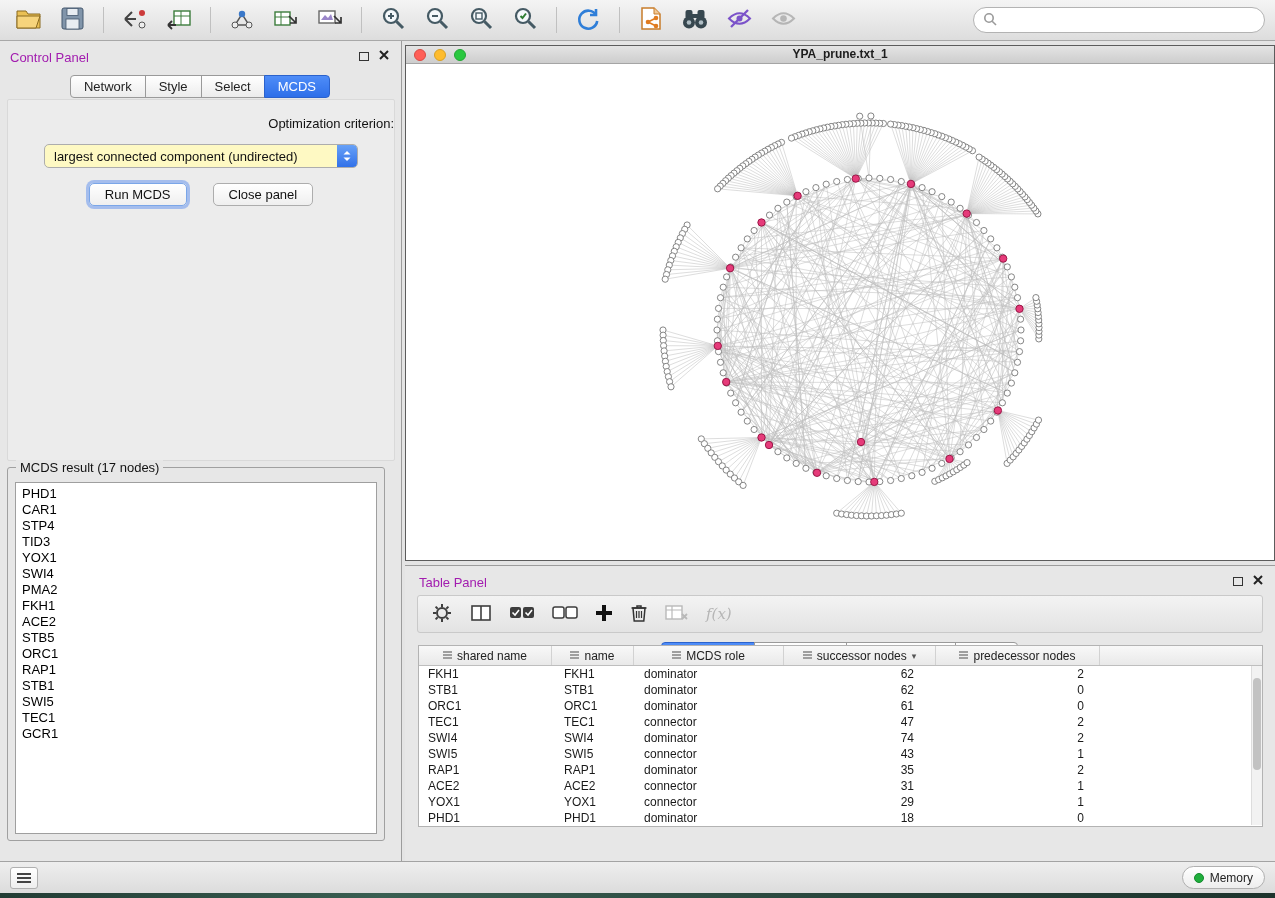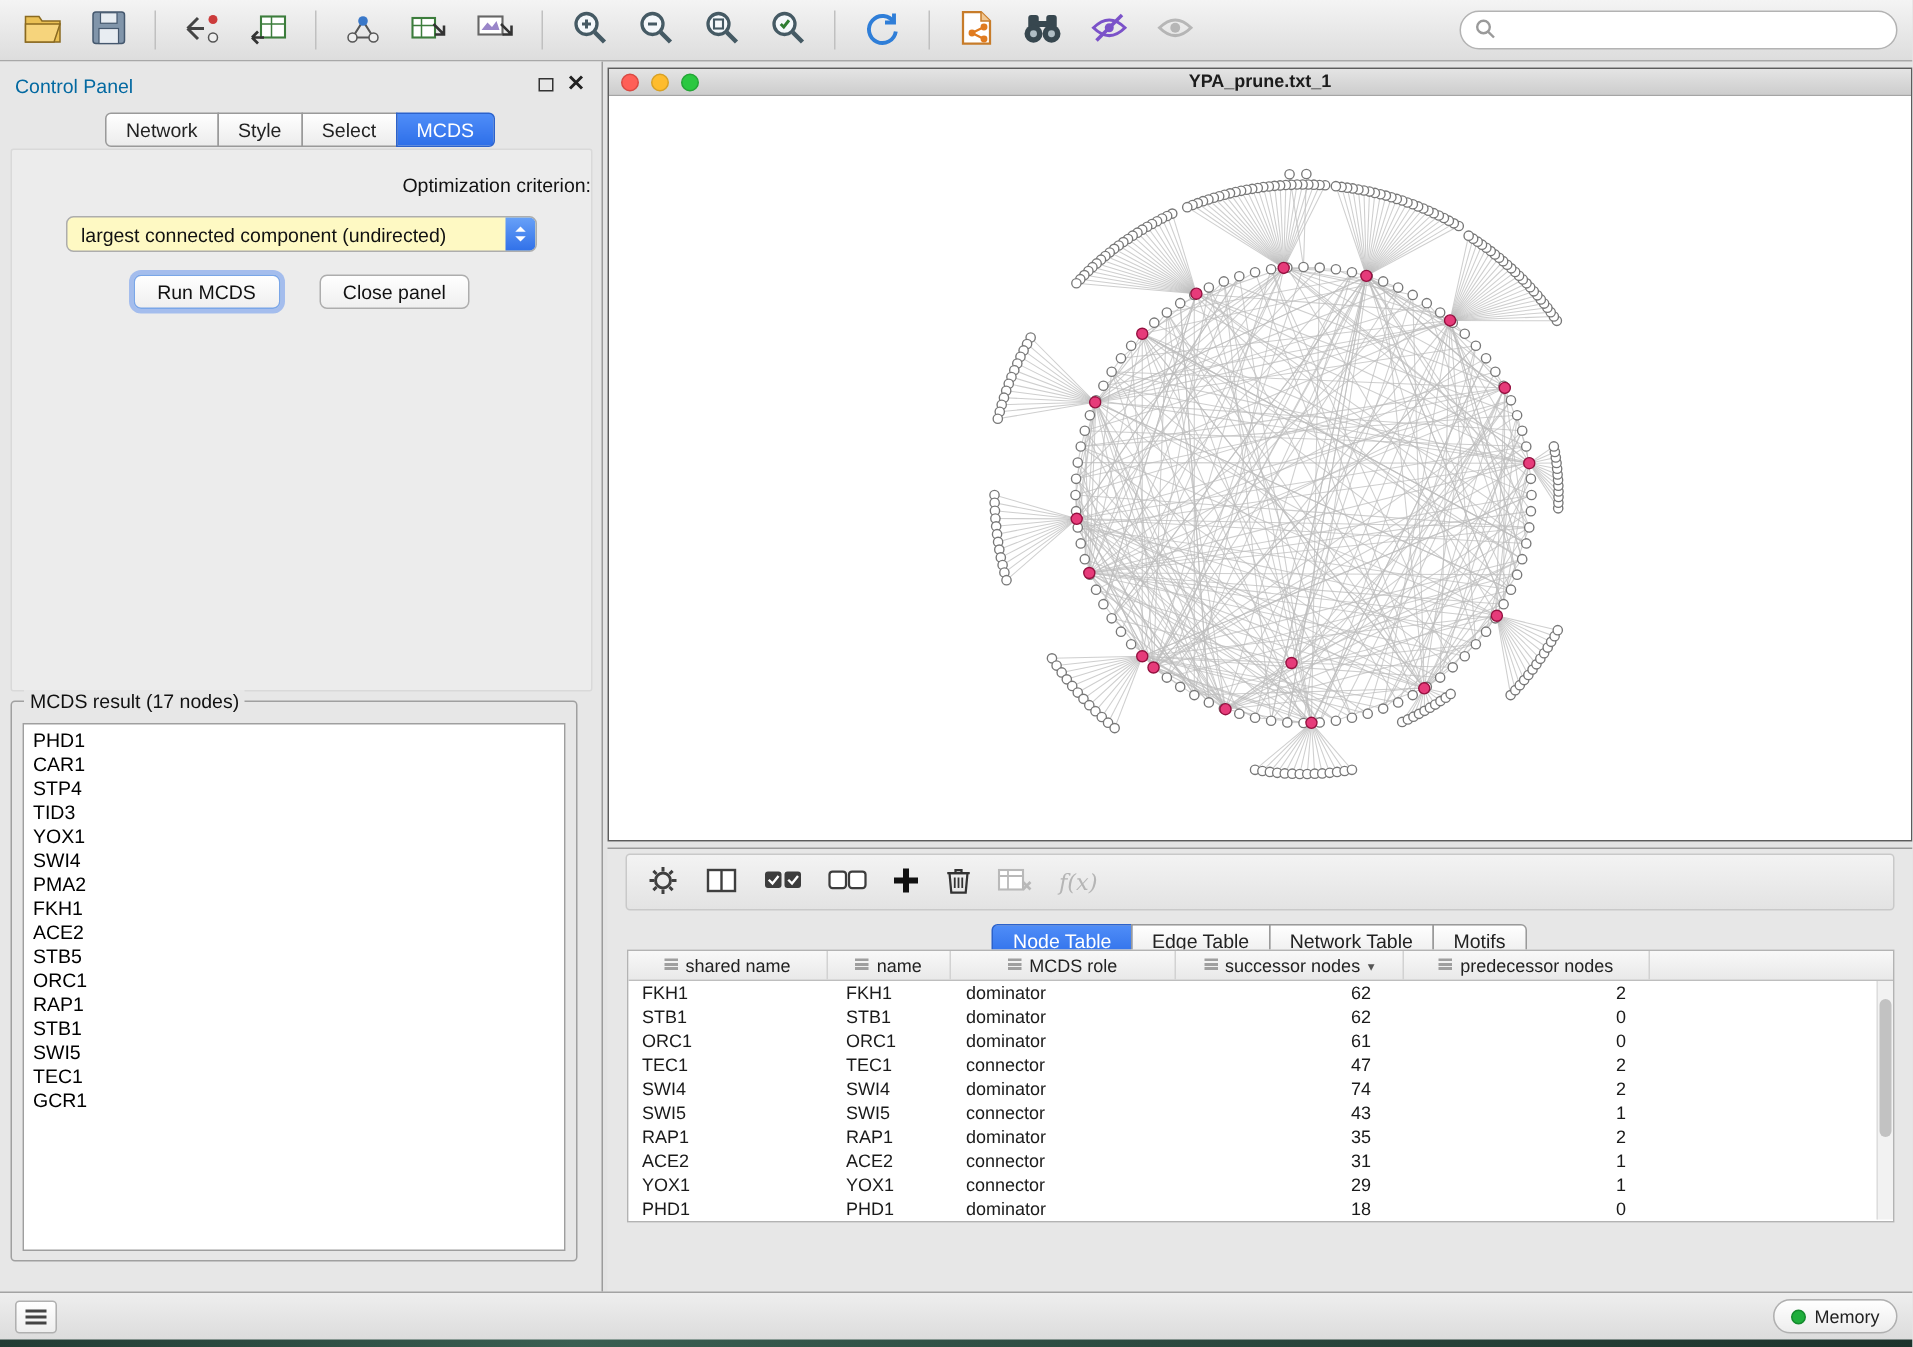--- a/index.html
+++ b/index.html
@@ -10,21 +10,21 @@
   .toolbar{position:absolute;left:0;top:0;width:1275px;height:41px;background:linear-gradient(#f4f4f4,#dddddd);border-bottom:1px solid #a8a8a8;display:flex;align-items:center;padding:0 10px;gap:8px}
   .tb-btn{width:36px;height:32px;display:flex;align-items:center;justify-content:center;border-radius:4px;cursor:pointer}
   .tb-btn.disabled{opacity:.55}
   .tb-sep{width:1px;height:26px;background:#c0c0c0;margin:0 5px}
   .search-box{margin-left:auto;width:292px;height:26px;border:1px solid #b3b3b3;border-radius:13px;background:#fff;display:flex;align-items:center;padding:0 9px;gap:5px}
   .search-box input{border:none;outline:none;flex:1;font:12px "Liberation Sans",sans-serif;background:transparent}
 
   
   .control-panel{position:absolute;left:0;top:41px;width:402px;height:820px;background:#e7e7e7;border-right:1px solid #9c9c9c}
   .panel-header{position:relative;height:26px}
-  .panel-title{position:absolute;left:10px;top:9px;font-size:13px;color:#0369a1}
+  .panel-title{position:absolute;left:10px;top:9px;font-size:13px;color:#a21caf}
   .float-icon{position:absolute;right:32px;top:11px;width:10px;height:9px;border:1.5px solid #333;cursor:pointer}
   .close-x{position:absolute;right:12px;top:9px;cursor:pointer;line-height:0}
   .tab-row{display:flex;justify-content:center;margin-top:8px}
   .tab{font-size:13px;padding:3px 13px;background:linear-gradient(#ffffff,#ececec);border:1px solid #9a9a9a;margin-left:-1px;color:#222;cursor:pointer;white-space:nowrap}
   .tab.first{border-radius:4px 0 0 4px}
   .tab.last{border-radius:0 4px 4px 0}
   .tab.active{background:linear-gradient(#4f8df8,#2e6fe9);border-color:#2b62cc;color:#fff}
   .mcds-panel{position:absolute;left:7px;top:58px;width:388px;height:362px;background:#ececec;border:1px solid #d9d9d9;border-radius:2px;padding-top:16px}
   .opt-label{text-align:right;font-size:13px;color:#111}
   .dropdown{width:314px;height:24px;margin:13px auto 0;background:#fef9c3;border:1px solid #adadad;border-radius:5px;display:flex;align-items:center;cursor:pointer;overflow:hidden}
@@ -47,21 +47,21 @@
   .tl.green{left:48px;background:#2ac840;border:1px solid #23a636}
   .net-title{display:block;text-align:center;font-size:12px;font-weight:bold;color:#1c1c1c;line-height:17px}
   .net-canvas{width:868px;height:496px;background:#fff;overflow:hidden}
 
   
   .table-panel{position:absolute;left:405px;top:565px;width:870px;height:296px;background:#e7e7e7;border-top:1px solid #9c9c9c}
   .tp-header{position:relative;height:26px}
   .tp-toolbar{margin:3px 12px 0;height:38px;background:linear-gradient(#f3f3f3,#e3e3e3);border:1px solid #c9c9c9;border-radius:3px;display:flex;align-items:center;gap:17px;padding:0 13px}
   .tp-ic{display:flex;align-items:center;justify-content:center;cursor:pointer}
   .fx-label{font:italic 15px "DejaVu Serif",serif;color:#b5b5b5;cursor:default}
-  .ntable{position:absolute;left:13px;right:12px;top:67px;height:182px;background:#fff;border:1px solid #b3b3b3;overflow:hidden}
+  .ntable{position:absolute;left:13px;right:12px;top:79px;height:182px;background:#fff;border:1px solid #b3b3b3;overflow:hidden}
   .thead{display:flex;height:20px;background:linear-gradient(#f8f8f8,#e9e9e9);border-bottom:1px solid #bebebe}
   .th{display:flex;align-items:center;justify-content:center;gap:5px;font-size:12px;color:#222;border-right:1px solid #d2d2d2;overflow:hidden}
   .col-icon{width:9px;height:9px;flex:none;background:linear-gradient(#9f9f9f 0 2px,transparent 2px 3px,#9f9f9f 3px 5px,transparent 5px 6px,#9f9f9f 6px 8px,transparent 8px)}
   .caret{font-size:9px;color:#555}
   .c0{width:133px}.c1{width:82px}.c2{width:150px}.c3{width:152px}.c4{width:164px}.cf{flex:1;border-right:none}
   .trow{display:flex;height:16px;background:#fff}
   .td{font-size:12px;line-height:16px;overflow:hidden;white-space:nowrap}
   .td.c0{padding-left:9px}.td.c1{padding-left:12px}.td.c2{padding-left:10px}
   .td.c3{text-align:right;padding-right:22px}.td.c4{text-align:right;padding-right:16px}
   .vscroll{position:absolute;right:0;top:20px;bottom:1px;width:11px;background:#f2f2f2;border-left:1px solid #ddd}
@@ -1076,20 +1076,27 @@
           <circle cx="411.0" cy="408.8" r="3.7" fill="#e63b7a" stroke="#94103f" stroke-width="0.9"></circle>
           <circle cx="320.2" cy="318.0" r="3.7" fill="#e63b7a" stroke="#94103f" stroke-width="0.9"></circle>
           <circle cx="455.0" cy="378.0" r="3.7" fill="#e63b7a" stroke="#94103f" stroke-width="0.9"></circle>
           <circle cx="363.0" cy="381.0" r="3.7" fill="#e63b7a" stroke="#94103f" stroke-width="0.9"></circle>
         </g>
       </svg>
   </div>
 </div>
 
 <div class="table-panel">
+  <div class="tp-header">
+    <span class="panel-title" style="left:14px">Table Panel</span>
+    <span class="float-icon"></span>
+    <span class="close-x"><svg width="10" height="10">
+          <path d="M1 1l8 8M9 1l-8 8" stroke="#222" stroke-width="2"></path>
+        </svg></span>
+  </div>
   <div class="tp-toolbar">
     <span class="tp-ic">
         <span><svg width="22" height="22">
             <g stroke="#3f3f3f" stroke-width="2" fill="none">
               <circle cx="11" cy="11" r="5"></circle>
               <path d="M11 2v3M11 17v3M2 11h3M17 11h3M4.6 4.6l2.1 2.1M15.3 15.3l2.1 2.1M17.4 4.6l-2.1 2.1M6.7 15.3l-2.1 2.1"></path>
             </g>
           </svg></span>
       </span>
     <span class="tp-ic">

